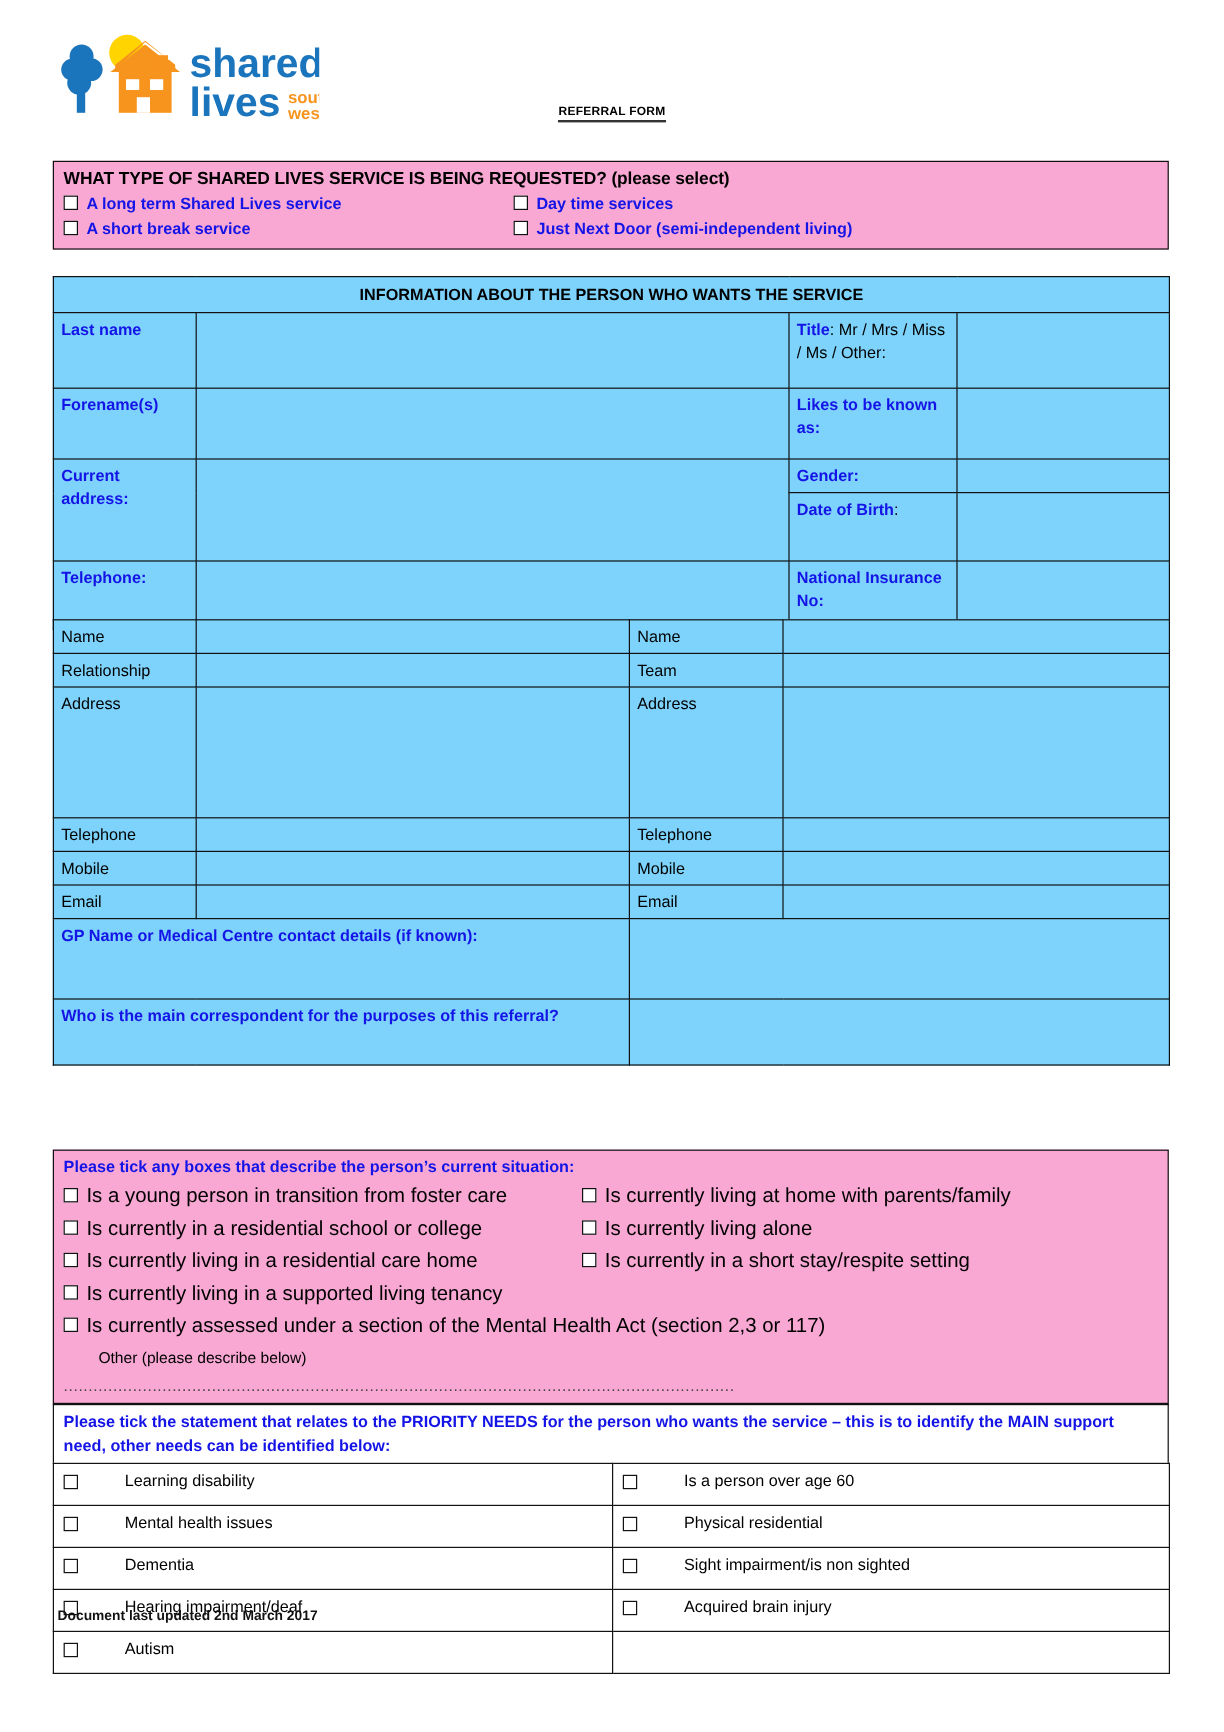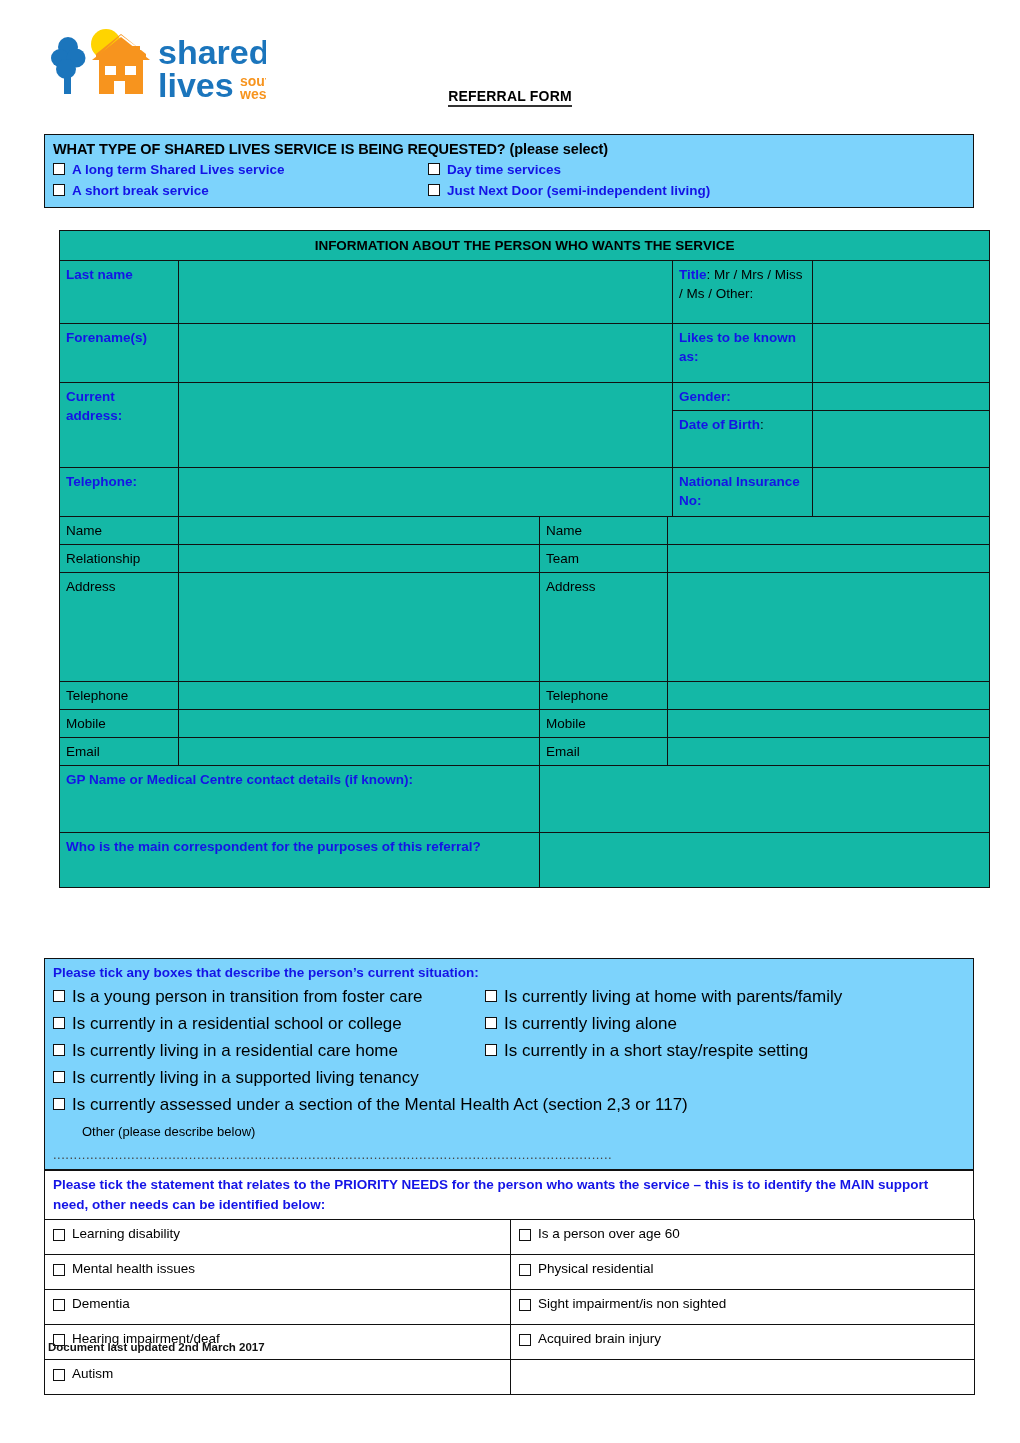--- a/index.html
+++ b/index.html
@@ -35,35 +35,35 @@
     width: 220px;
     height: 84px;
   }
   .logo svg { display: block; }
   .form-title {
     position: absolute;
     left: 0;
     top: 88px;
     width: 1020px;
     text-align: center;
-    font-size: 14px;
+    font-size: 10px;
     font-weight: bold;
     letter-spacing: 0.2px;
   }
   .form-title span {
     border-bottom: 2px solid #333;
     padding-bottom: 1px;
   }
 
   
   .box {
     position: absolute;
     border: 1.6px solid #111;
     box-sizing: border-box;
-    background: #7dd3fc;
+    background: #f9a8d4;
   }
 
   
   #service-box {
     left: 44px; top: 134px; width: 930px; height: 74px;
     padding: 5px 0 0 8px;
   }
   .service-q {
     font-size: 14.5px;
     font-weight: bold;
@@ -92,26 +92,26 @@
     box-sizing: border-box;
     margin-right: 7px;
     margin-top: 4px;
     flex: 0 0 auto;
     background: #fff;
   }
 
   
   #info-table {
     position: absolute;
-    left: 59px;
+    left: 44px;
     top: 230px;
     width: 930px;
     border-collapse: collapse;
     table-layout: fixed;
-    background: #14b8a6;
+    background: #7dd3fc;
   }
   #info-table td {
     border: 1.5px solid #111;
     padding: 4px 6px;
     vertical-align: top;
     font-size: 13.5px;
     line-height: 19px;
   }
   .lbl-blue {
     color: #1414e6;
@@ -194,21 +194,21 @@
     table-layout: fixed;
   }
   #priority-table td {
     border: 1.5px solid #111;
     padding: 6px 8px;
     font-size: 13.5px;
     vertical-align: top;
     height: 22px;
   }
   #priority-table td .cb { margin-top: 3px; }
-  .p-cell { display: flex; align-items: flex-end; }
+  .p-cell { display: flex; align-items: flex-end; gap: 32px; }
 
   
   .footer {
     position: absolute;
     left: 48px;
     top: 1341px;
     font-size: 11.5px;
     font-weight: bold;
     color: #111;
   }

